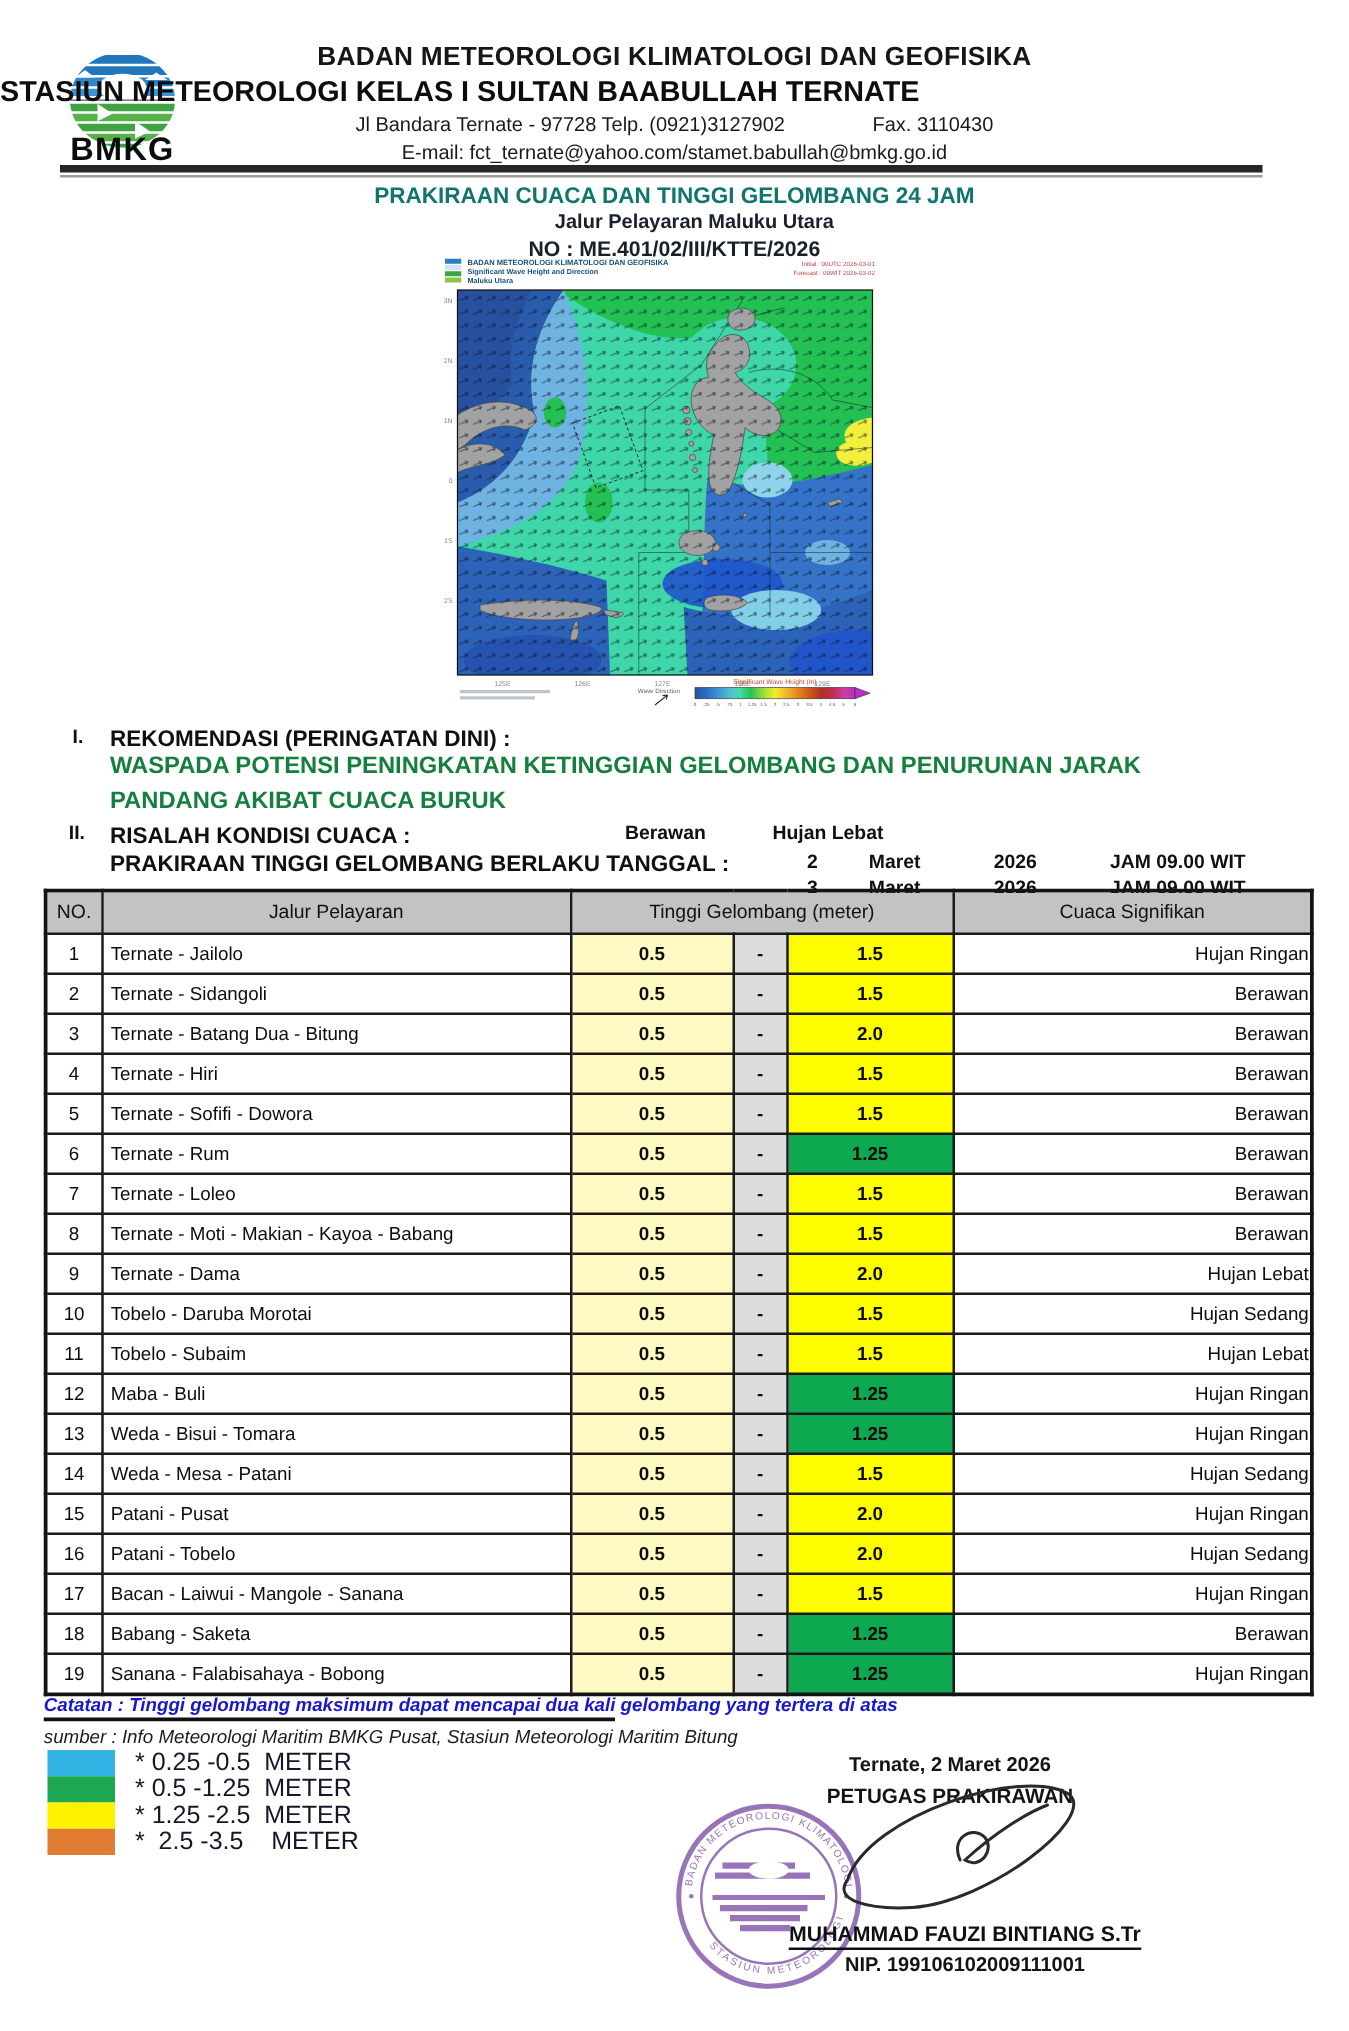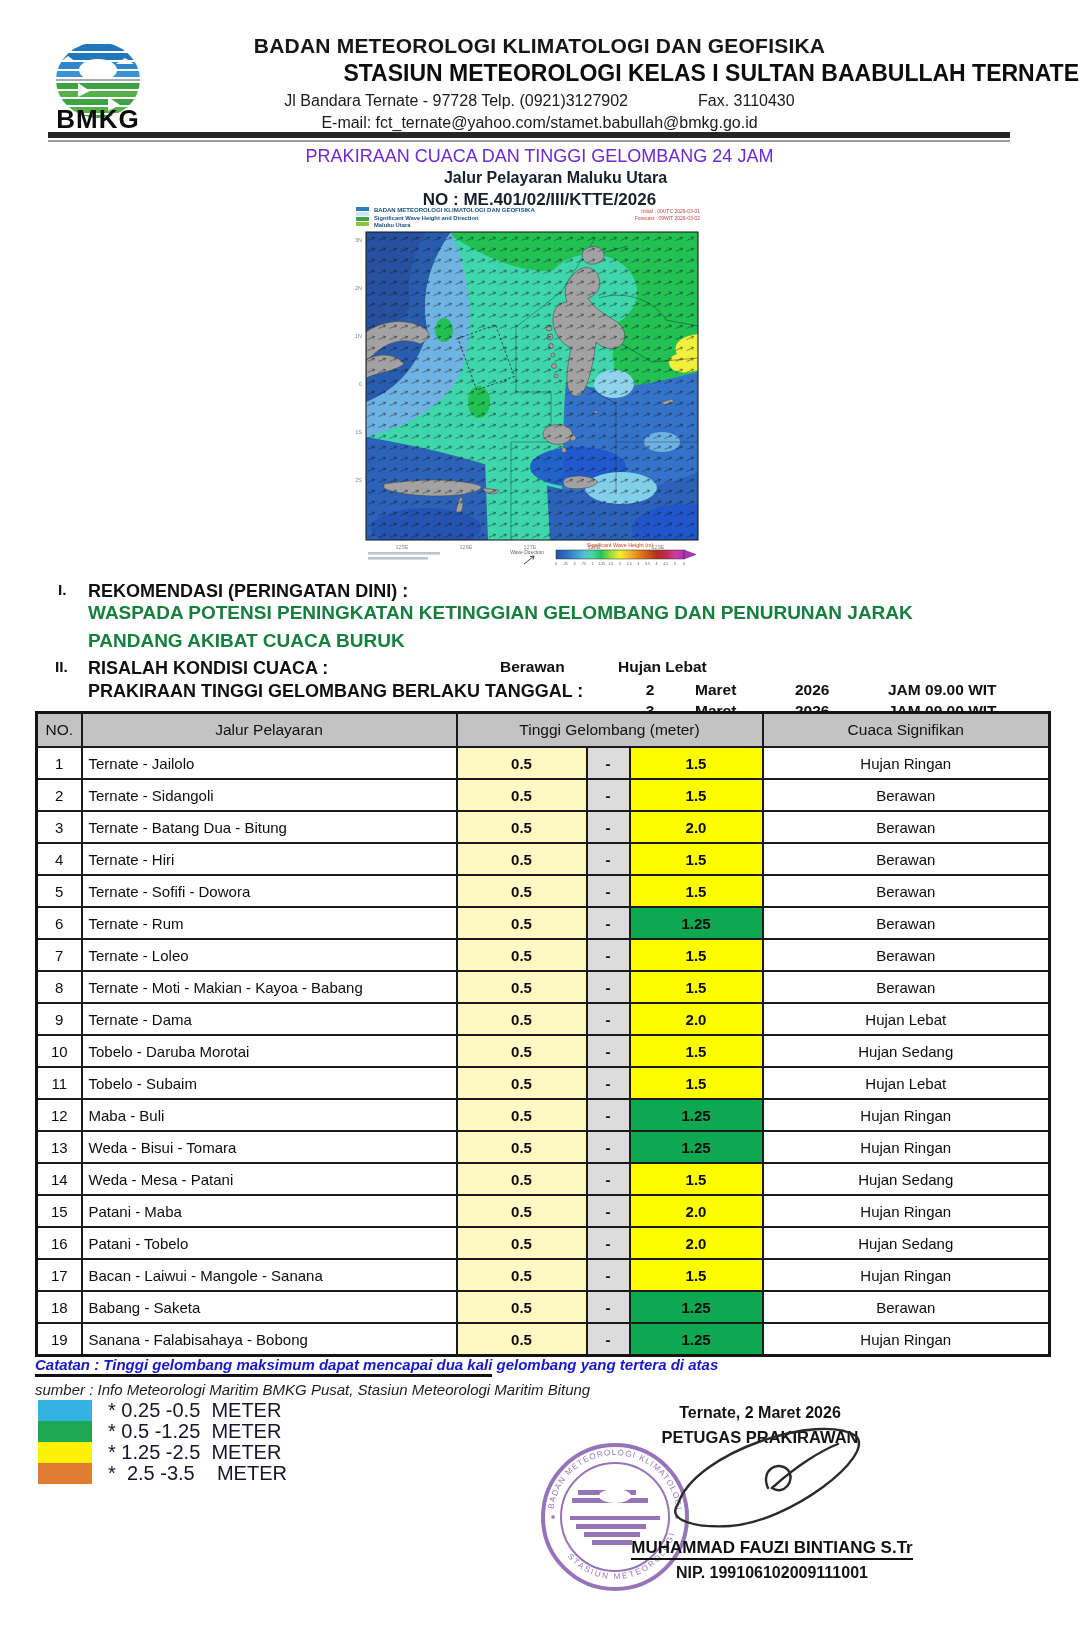--- a/index.html
+++ b/index.html
@@ -3,30 +3,30 @@
 <meta charset="utf-8">
 <style>
   html,body{margin:0;padding:0;background:#fff;}
   .page{
     position:relative;width:1079px;height:1625px;background:#ffffff;overflow:hidden;
     font-family:"Liberation Sans",sans-serif;color:#111;
   }
   .abs{position:absolute;}
   
   .hdr-org{top:34px;left:0;width:1079px;text-align:center;font-size:21px;font-weight:bold;letter-spacing:.2px;color:#161616;}
-  .hdr-station{top:60px;left:0;width:1079px;text-align:right;font-size:23px;font-weight:bold;color:#0d0d0d;}
+  .hdr-station{top:60px;left:0;width:1079px;text-align:left;font-size:23px;font-weight:bold;color:#0d0d0d;}
   .hdr-addr{top:92px;left:0;width:1079px;text-align:center;font-size:16px;color:#1a1a1a;}
   .hdr-addr .gap{display:inline-block;width:70px;}
   .hdr-email{top:114px;left:0;width:1079px;text-align:center;font-size:16px;color:#1a1a1a;}
   .rule1{top:132px;left:48px;width:962px;height:6px;background:#262626;}
   .rule2{top:140px;left:48px;width:962px;height:2px;background:#9b9b9b;}
   .logo-box{top:30px;left:50px;width:96px;height:104px;}
   .logo-text{top:104px;left:42px;width:112px;text-align:center;font-size:26px;font-weight:bold;letter-spacing:1px;color:#0c0c0c;}
   
-  .t1{top:146px;left:0;width:1079px;text-align:center;font-size:18px;font-weight:normal;color:#6d28d9;}
+  .t1{top:146px;left:0;width:1079px;text-align:center;font-size:18px;font-weight:bold;color:#0f766e;}
   .t2{top:169px;left:16px;width:1079px;text-align:center;font-size:16px;font-weight:bold;color:#17202b;}
   .t3{top:190px;left:0;width:1079px;text-align:center;font-size:17px;font-weight:bold;color:#17202b;}
   
   .sec-num{font-size:15.5px;font-weight:bold;color:#101010;}
   .sec-title{font-size:18px;font-weight:bold;color:#101010;}
   .warn{left:88px;width:900px;font-size:19px;font-weight:bold;color:#15803d;}
   .sec-val{font-size:15.5px;font-weight:bold;color:#101010;}
   .date-cell{font-size:15.5px;font-weight:bold;color:#101010;}
   
   table.fc{position:absolute;top:711px;left:35px;border-collapse:collapse;table-layout:fixed;
@@ -34,21 +34,21 @@
   table.fc td,table.fc th{border:2px solid #1a1a1a;overflow:hidden;white-space:nowrap;}
   table.fc th{height:30px;background:#c3c3c3;font-size:15.5px;font-weight:normal;color:#111;}
   table.fc td{height:28px;font-size:15px;color:#0d0d0d;}
   td.td-no{text-align:center;}
   td.td-route{text-align:left;padding-left:6px;}
   td.td-min{text-align:center;background:#fef9c3;font-weight:600;}
   td.td-dash{text-align:center;background:#dcdcdc;font-weight:bold;}
   td.td-max{text-align:center;font-weight:600;}
   td.lv-yellow{background:#fdfd00;}
   td.lv-green{background:#0ea850;}
-  td.td-weather{text-align:center;font-size:16.5px;}
+  td.td-weather{text-align:right;font-size:16.5px;}
   
   .catatan{top:1356px;left:35px;width:1000px;font-size:15px;font-weight:bold;font-style:italic;color:#1717cb;}
   .catatan .uline{border-bottom:3px solid #111;padding-bottom:1px;}
   .sumber{top:1381px;left:35px;width:1000px;font-size:15px;font-style:italic;color:#1c1c1c;}
   
   .legend{top:1400px;left:38px;width:430px;}
   .lg-row{display:flex;align-items:center;height:21px;}
   .lg-swatch{width:54px;height:21px;flex:0 0 54px;}
   .lg-label{margin-left:16px;font-size:20px;color:#16162a;white-space:pre;}
   
@@ -410,21 +410,21 @@
         <tr>
           <td class="td-no">14</td>
           <td class="td-route">Weda - Mesa - Patani</td>
           <td class="td-min">0.5</td>
           <td class="td-dash">-</td>
           <td class="td-max lv-yellow">1.5</td>
           <td class="td-weather">Hujan Sedang</td>
         </tr>
         <tr>
           <td class="td-no">15</td>
-          <td class="td-route">Patani - Maba</td>
+          <td class="td-route">Patani - Pusat</td>
           <td class="td-min">0.5</td>
           <td class="td-dash">-</td>
           <td class="td-max lv-yellow">2.0</td>
           <td class="td-weather">Hujan Ringan</td>
         </tr>
         <tr>
           <td class="td-no">16</td>
           <td class="td-route">Patani - Tobelo</td>
           <td class="td-min">0.5</td>
           <td class="td-dash">-</td>

